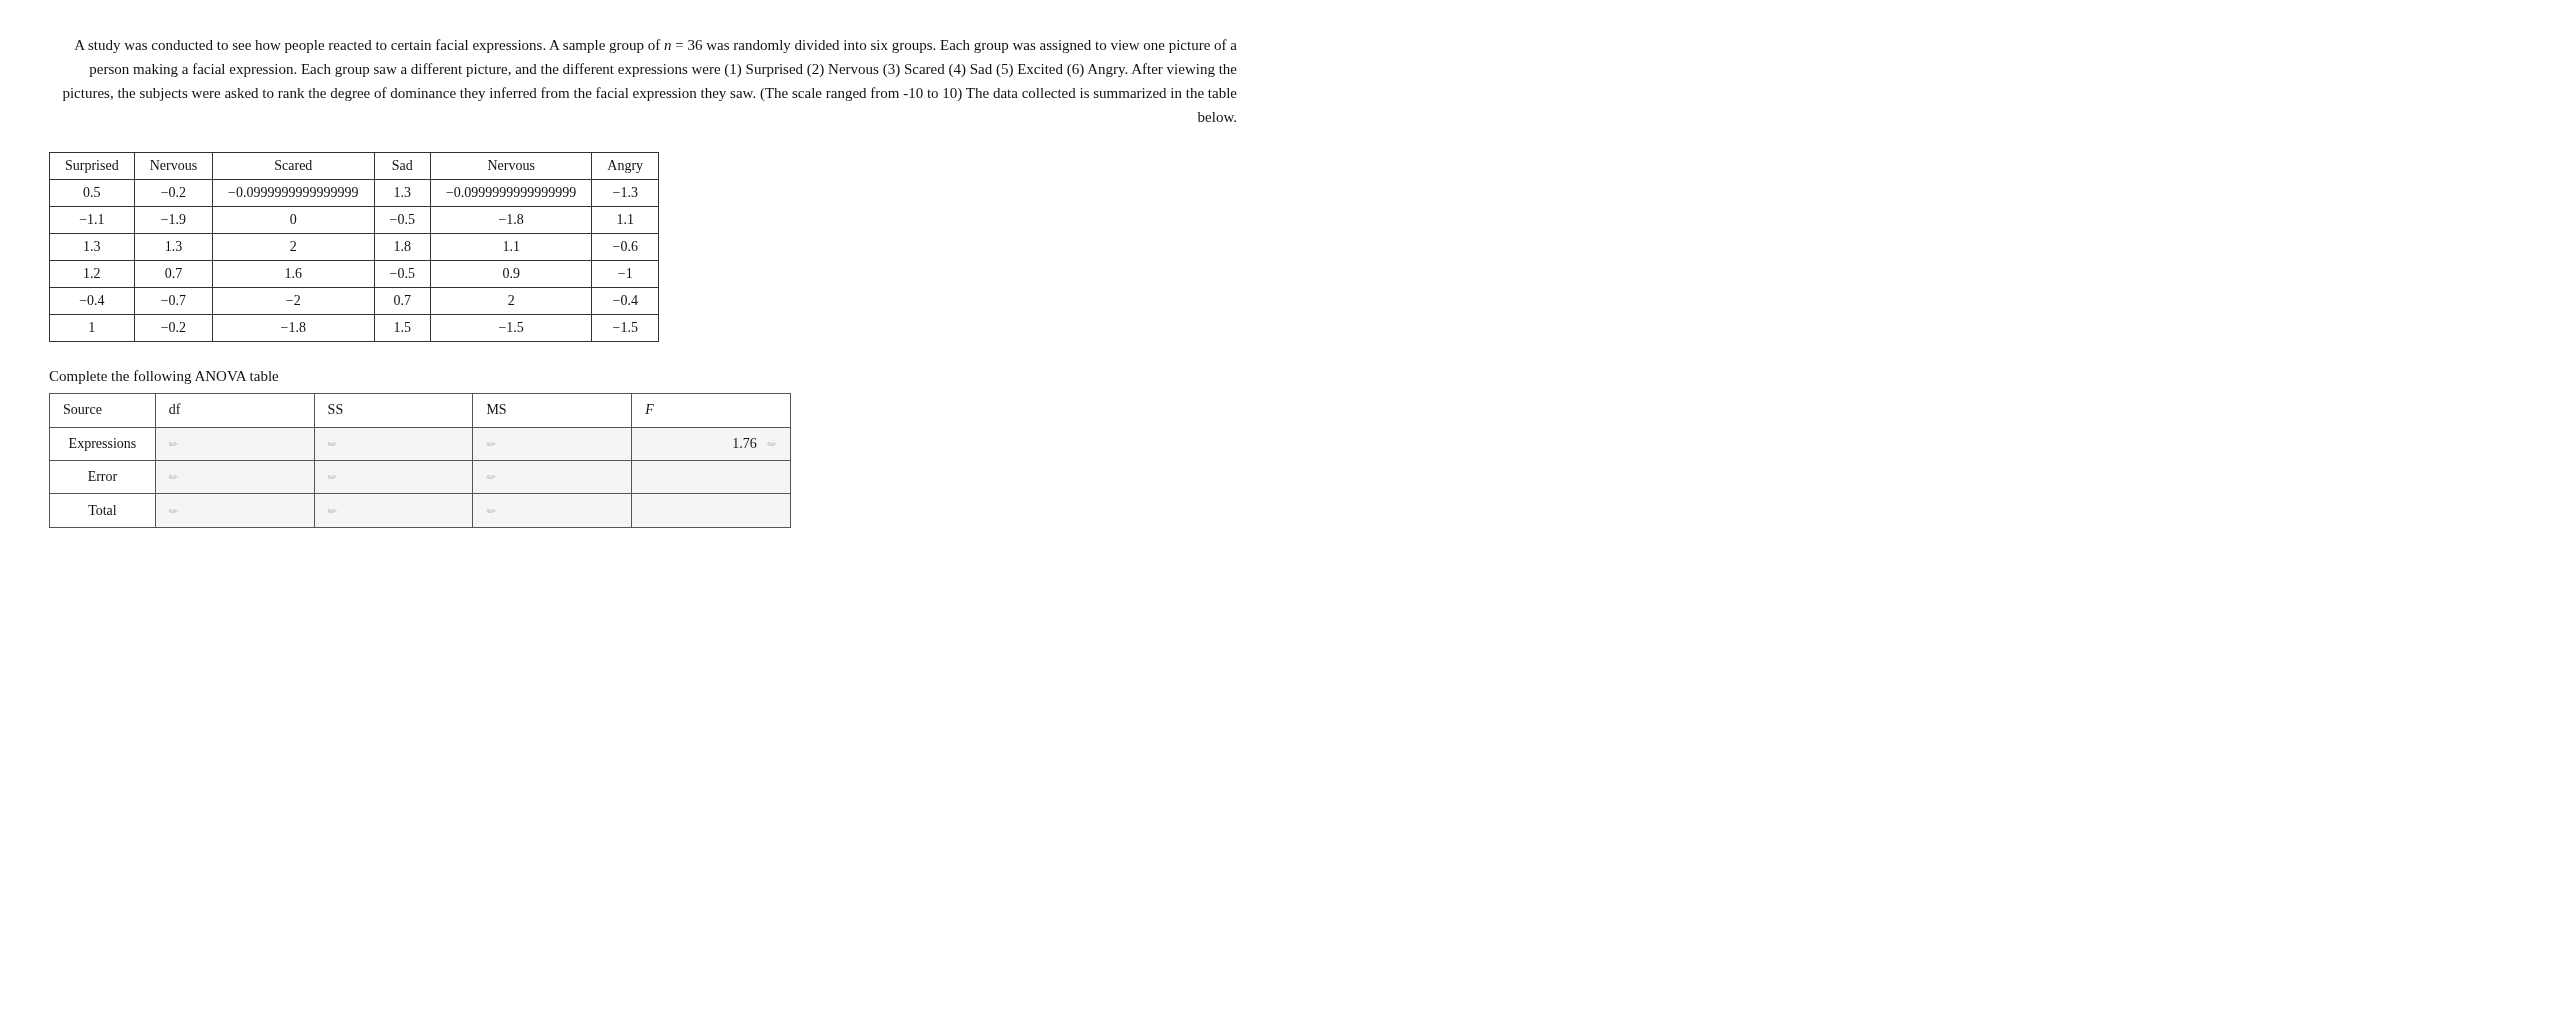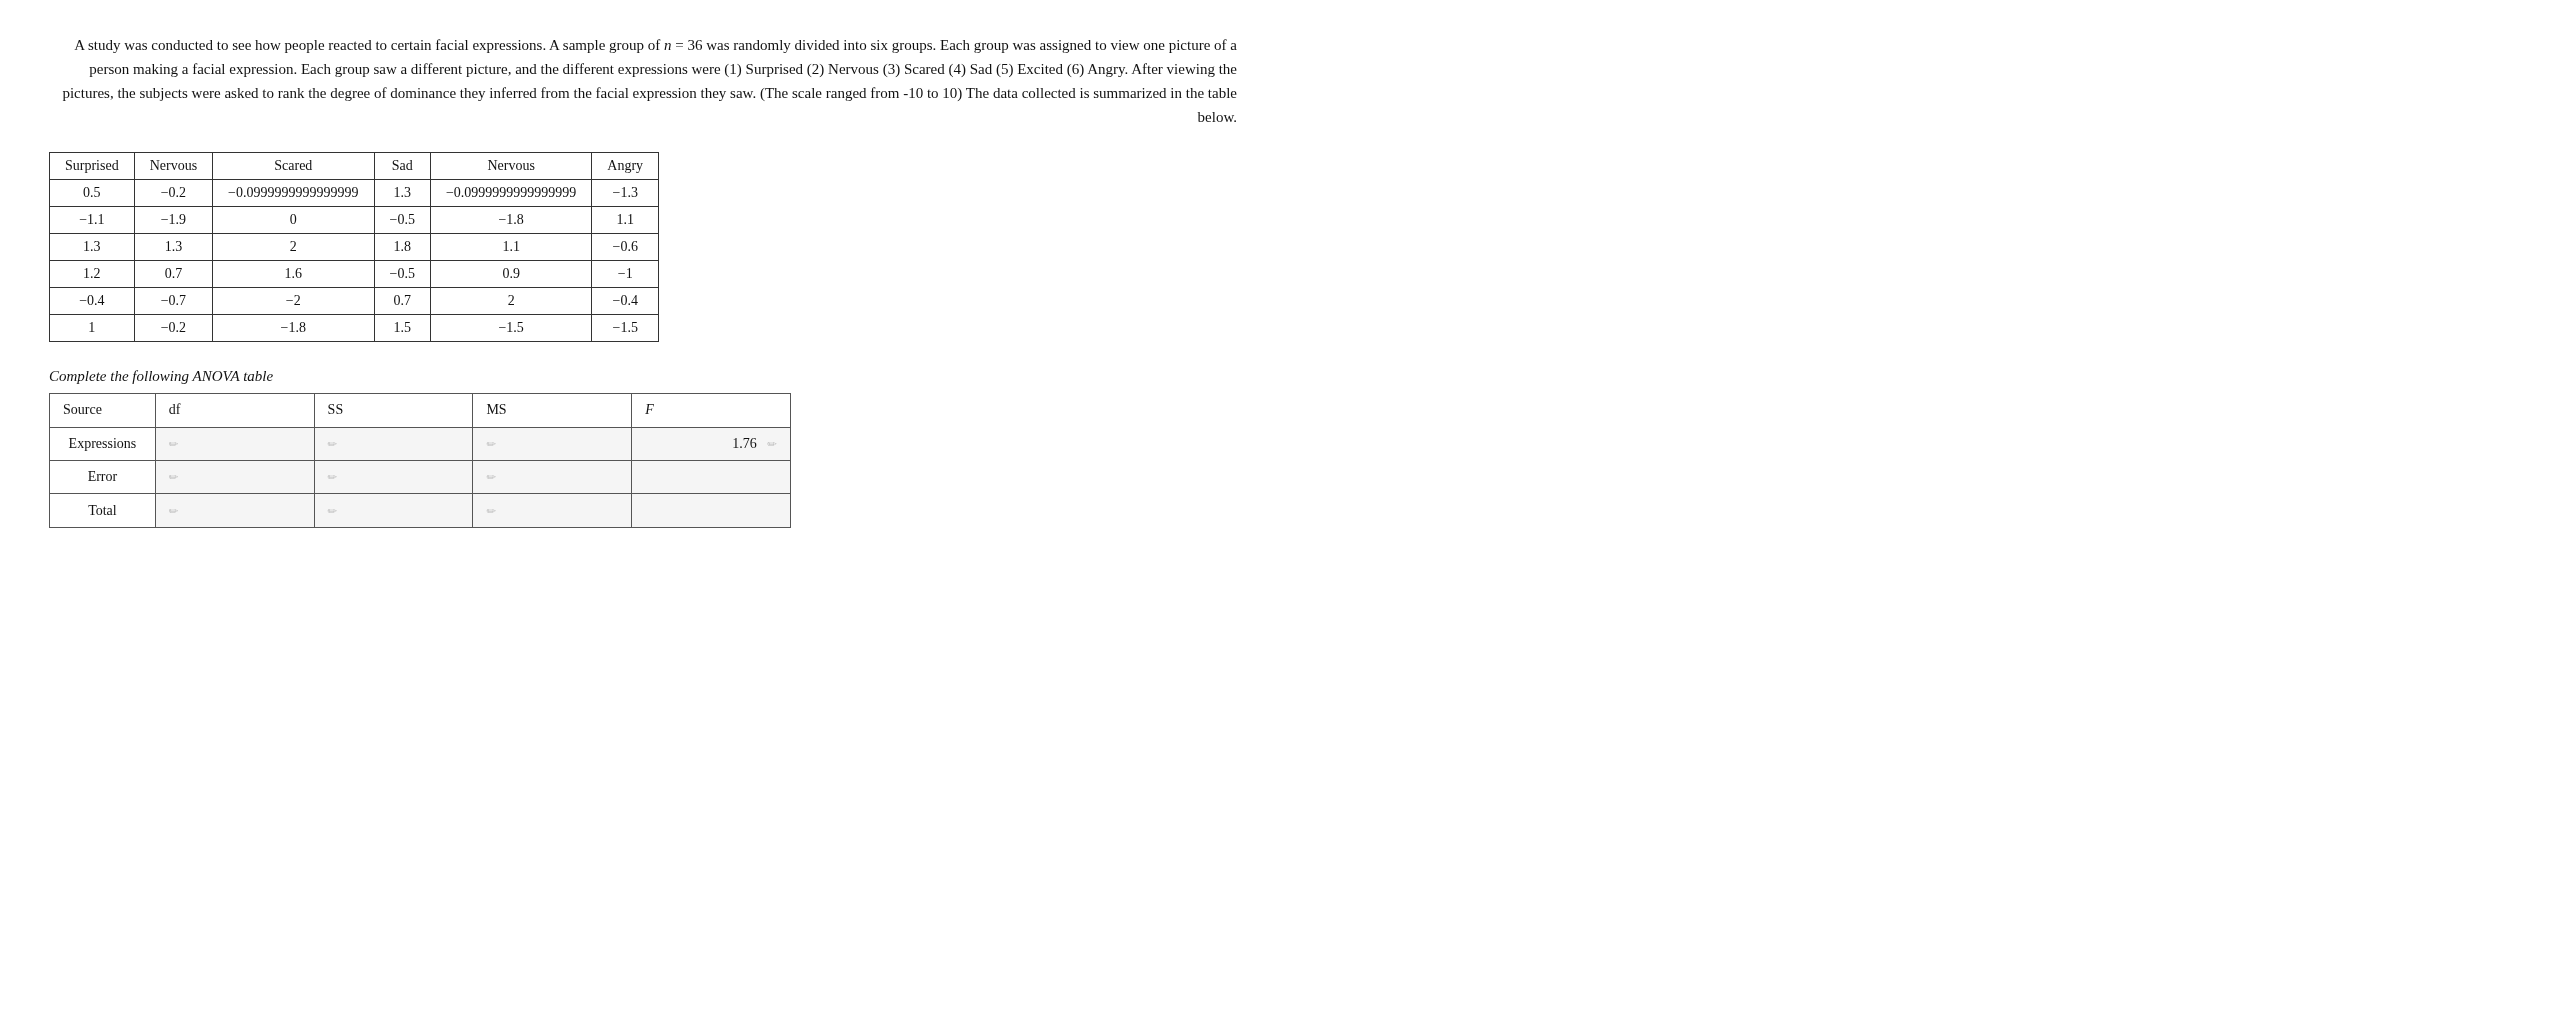--- a/index.html
+++ b/index.html
@@ -27,21 +27,20 @@
       text-align: center;
       white-space: nowrap;
     }
     .data-table th {
       font-weight: normal;
       background: #fff;
     }
     .anova-label {
       font-size: 15px;
       margin-bottom: 8.2px;
-      font-style: italic;
     }
     .anova-table {
       border-collapse: collapse;
       width: 742px;
       font-size: 14px;
     }
     .anova-table td, .anova-table th {
       border: 0.8px solid #555;
       padding: 8.2px 13px;
       text-align: left;

